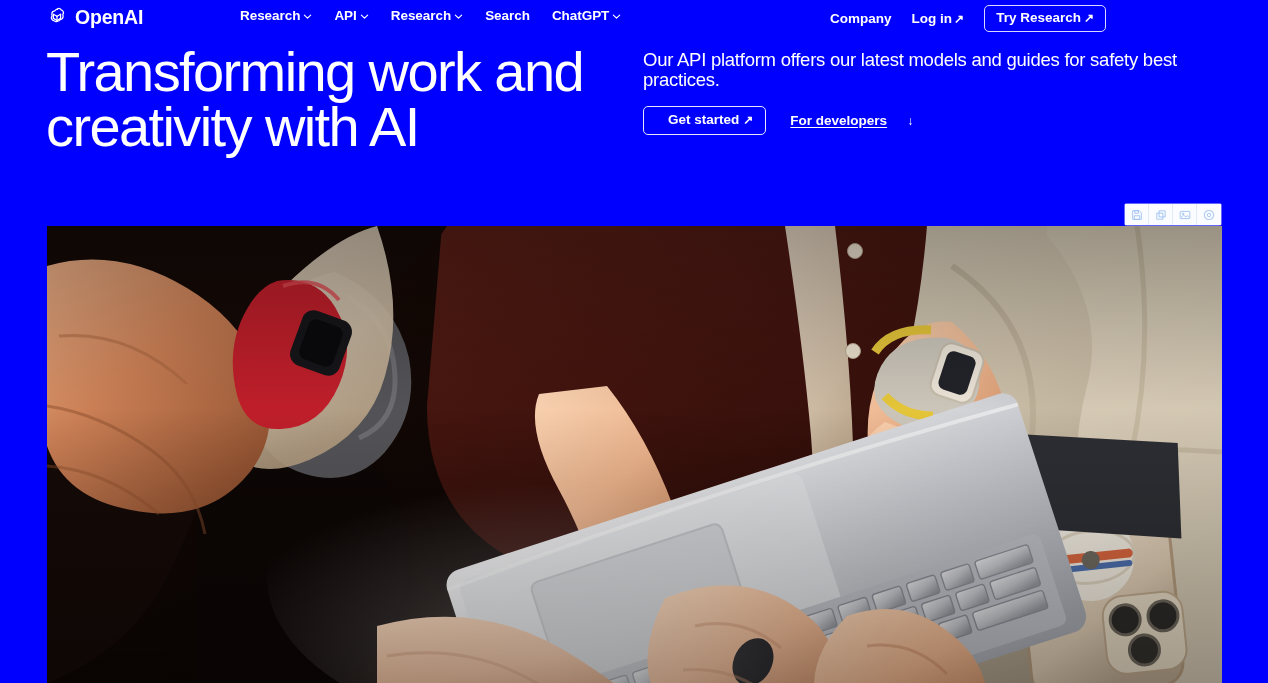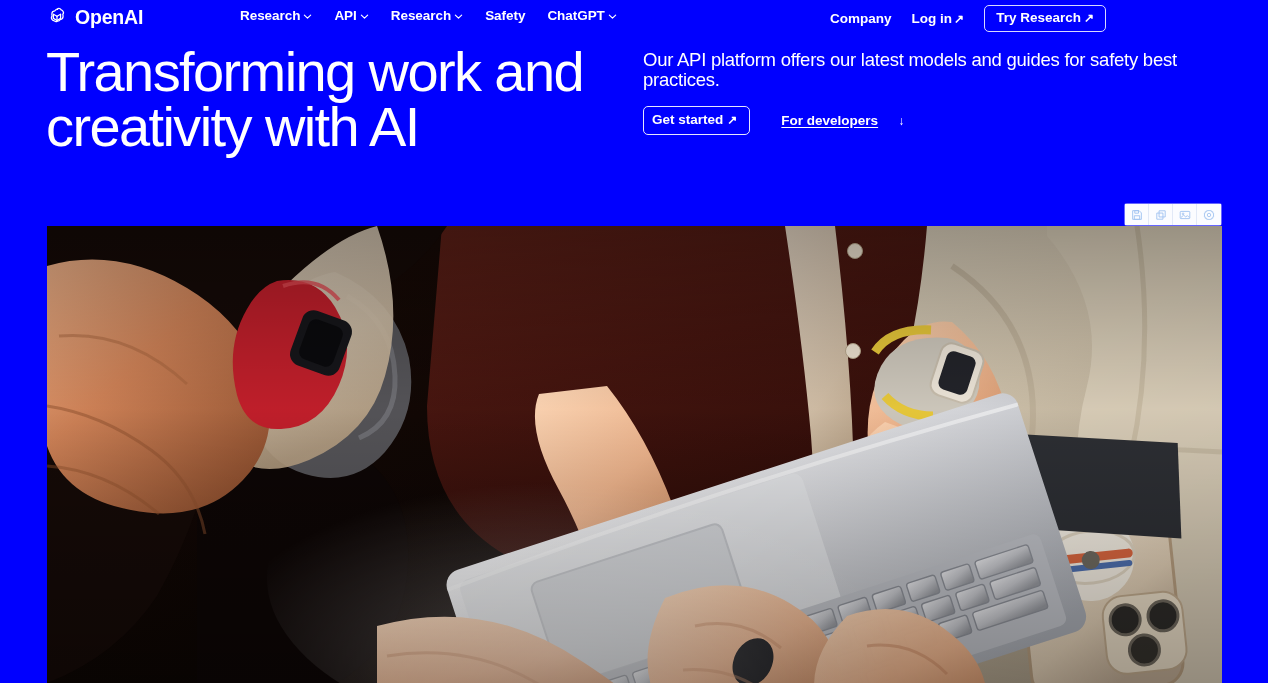--- a/index.html
+++ b/index.html
@@ -141,21 +141,21 @@
   }
   .hero-actions {
     margin-top: 16px;
     display: flex;
     align-items: center;
     gap: 24px;
   }
   .btn-get {
     border: 1px solid rgba(255,255,255,0.9);
     border-radius: 5px;
-    padding: 5px 12px 6px 8px;
+    padding: 5px 12px 6px 24px;
     color: #ffffff;
     font-size: 13.5px;
     font-weight: 700;
     background: transparent;
     cursor: pointer;
     display: flex;
     align-items: center;
     gap: 4px;
     line-height: 16px;
     white-space: nowrap;
@@ -163,21 +163,20 @@
   .link-dev {
     color: #ffffff;
     font-size: 13.5px;
     font-weight: 700;
     cursor: pointer;
     display: flex;
     align-items: center;
     gap: 20px;
     line-height: 16px;
     white-space: nowrap;
-    margin-left: 7px;
   }
   .link-dev .lbl { text-decoration: underline; text-underline-offset: 2px; }
 
   
   .toolbar {
     position: absolute;
     left: 1125px;
     top: 204px;
     height: 21px;
     display: flex;
@@ -251,21 +250,21 @@
       </div>
       <div class="navitem">
         <span>Research</span>
         <span class="chev">
           <svg viewBox="0 0 10 10" width="9" height="9">
               <path d="M1.5 3.4 L5 6.8 L8.5 3.4" fill="none" stroke="#ffffff" stroke-width="1.3" stroke-linecap="round" stroke-linejoin="round"></path>
             </svg>
         </span>
       </div>
       <div class="navitem">
-        <span>Safety</span>
+        <span>Search</span>
       </div>
       <div class="navitem">
         <span>ChatGPT</span>
         <span class="chev">
           <svg viewBox="0 0 10 10" width="9" height="9">
               <path d="M1.5 3.4 L5 6.8 L8.5 3.4" fill="none" stroke="#ffffff" stroke-width="1.3" stroke-linecap="round" stroke-linejoin="round"></path>
             </svg>
         </span>
       </div>
     </nav>

